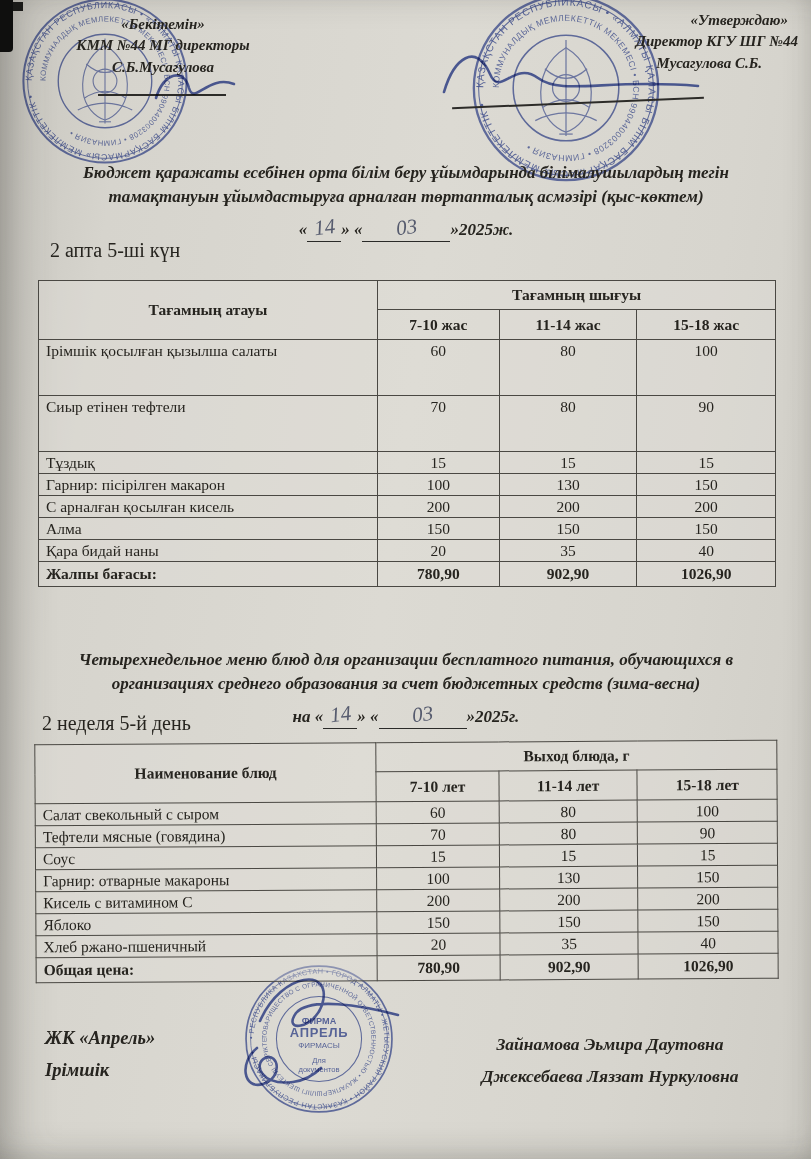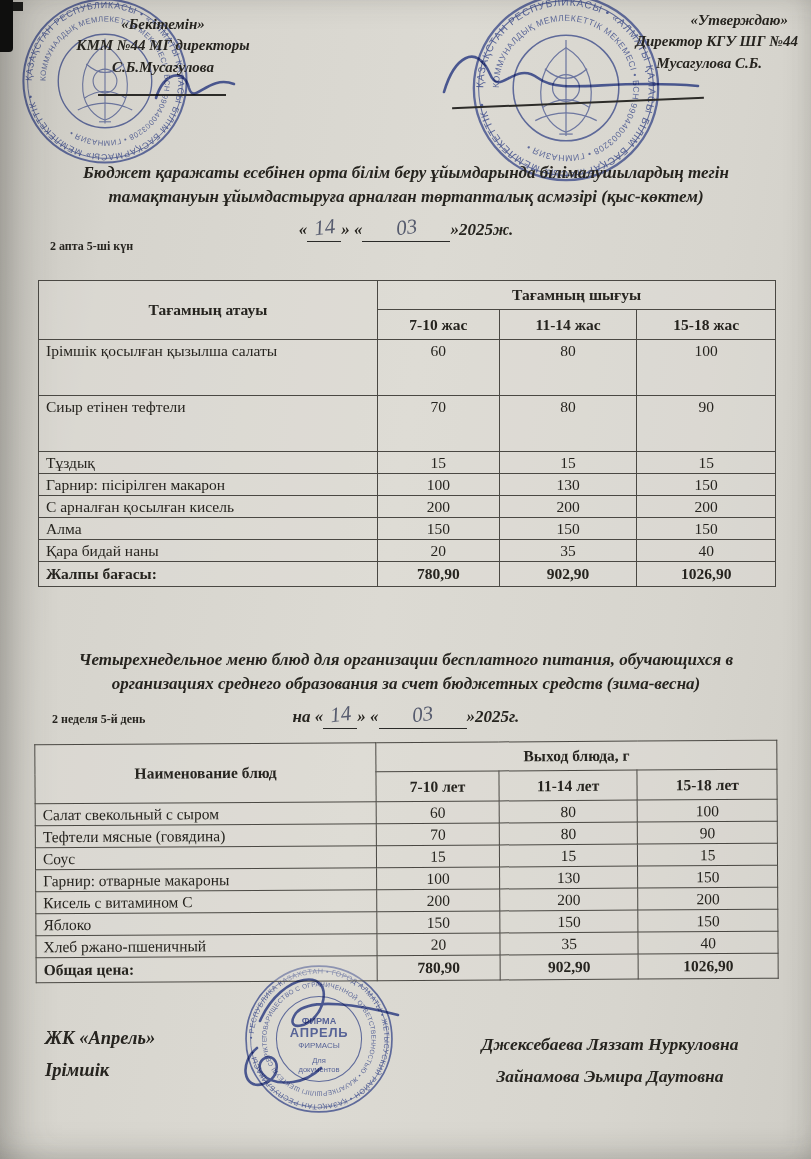--- a/index.html
+++ b/index.html
@@ -31,23 +31,23 @@
   
   .title{position:absolute;left:40px;width:732px;text-align:center;font-weight:bold;font-style:italic;font-size:17px;line-height:1.42;z-index:2;}
   .title-kk{top:161px;}
   .title-ru{top:648px;}
   .date-line{margin-top:2px;}
   .hand-slot{display:inline-block;border-bottom:1.7px solid #2a2a28;text-align:center;vertical-align:bottom;}
   .slot-day{min-width:34px;}
   .slot-month{min-width:88px;}
   .hand{display:inline-block;font-style:italic;font-weight:400;font-size:21px;color:#565b6e;transform:rotate(-7deg) translateY(2px);}
 
-  .section-label{position:absolute;font-weight:bold;font-size:12px;z-index:2;}
+  .section-label{position:absolute;font-weight:normal;font-size:20px;z-index:2;}
   .sec-kk{left:50px;top:239px;}
-  .sec-ru{left:52px;top:712px;}
+  .sec-ru{left:42px;top:712px;}
 
   
   table{position:absolute;border-collapse:collapse;table-layout:fixed;background:rgba(226,224,217,.35);z-index:2;border:1.6px solid #3c3a36;}
   .tbl-kk{left:38px;top:280px;width:738px;}
   .tbl-ru{left:35px;top:742px;width:743px;transform:rotate(-0.35deg);}
   th,td{border:1px solid #4a4843;font-size:15.5px;overflow:hidden;white-space:nowrap;}
   th{font-weight:bold;padding:2px 4px;}
   thead tr:first-child th{height:24px;}
   thead tr:last-child th{height:25px;}
   td.name{text-align:left;padding:1px 4px 1px 7px;}
@@ -331,16 +331,16 @@
         <td class="val">1026,90</td>
       </tr>
     </tfoot>
   </table>
 
   <div class="footer-left">
     <div>ЖК «Апрель»</div>
     <div>Ірімшік</div>
   </div>
   <div class="footer-names">
+    <div>Зайнамова Эьмира Даутовна</div>
     <div>Джексебаева Ляззат Нуркуловна</div>
-    <div>Зайнамова Эьмира Даутовна</div>
   </div>
 </div>
 
 </body></html>

